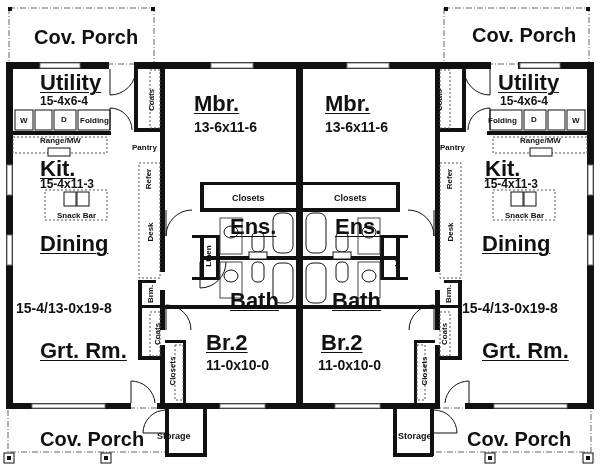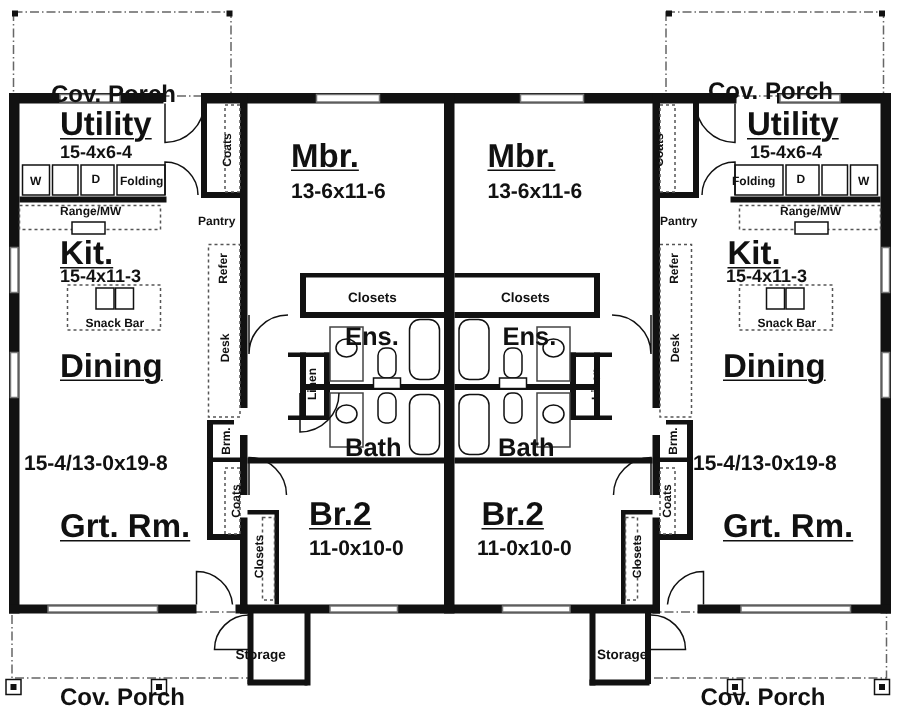--- a/index.html
+++ b/index.html
@@ -1,22 +1,22 @@
 <!DOCTYPE html>
 <html><head>
 <meta charset="utf-8">
 <style>
   html, body { margin:0; padding:0; background:#fff; }
   body { width:600px; height:473px; position:relative; overflow:hidden; font-family:"Liberation Sans", sans-serif; color:#111; }
   svg { position:absolute; left:0; top:0; }
   .lbl { position:absolute; white-space:nowrap; font-weight:bold; color:#111; line-height:1; }
   .big { font-size:22px; text-decoration:underline; text-decoration-thickness:1px; text-underline-offset:2px; }
-  .mid { font-size:17px; text-decoration-thickness:1px; text-underline-offset:2px; }
+  .mid { font-size:22px; text-decoration:underline; text-decoration-thickness:1px; text-underline-offset:2px; }
   .dim { font-size:14px; font-weight:bold; }
-  .porch { font-size:16px; font-weight:bold;margin-top:29px; }
+  .porch { font-size:20px; font-weight:bold; }
   .sm { font-size:9px; font-weight:bold; }
   .xs { font-size:8px; font-weight:bold; }
   .vert { transform:rotate(-90deg); transform-origin:center center; }
 </style>
 </head>
 <body>
 
 <svg width="600" height="473" viewBox="0 0 600 473">
 
   <g stroke="#666" stroke-width="1" fill="none" stroke-dasharray="6,2,1,2">

